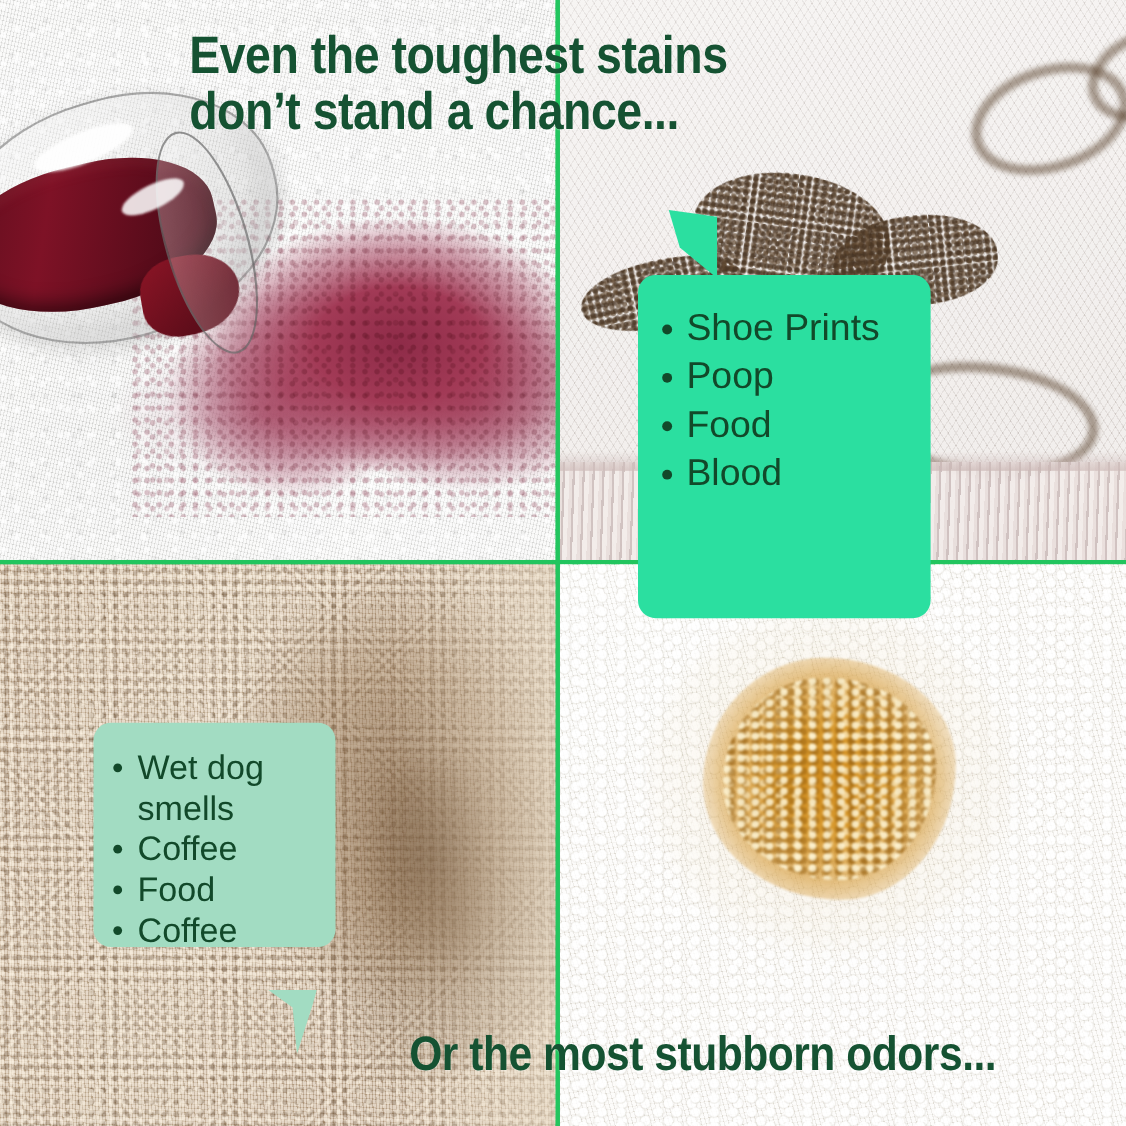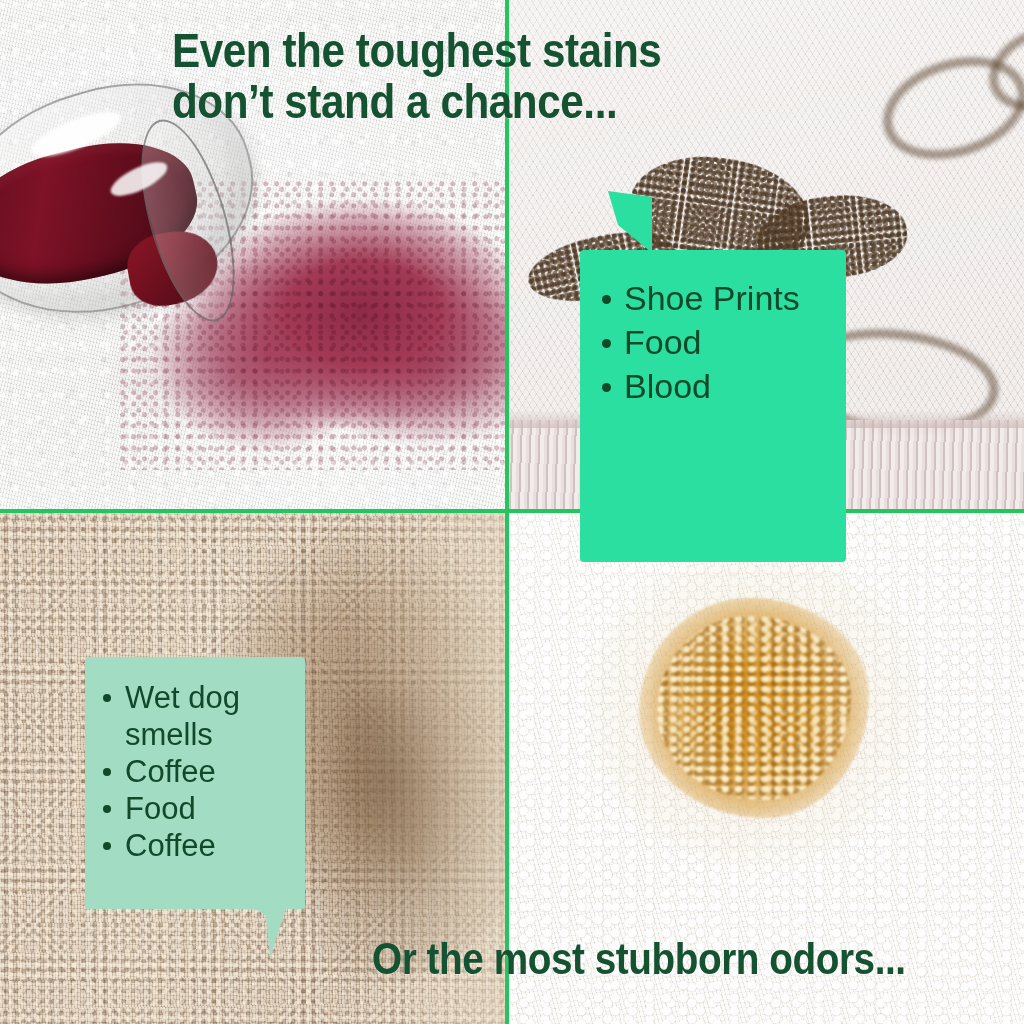--- a/index.html
+++ b/index.html
@@ -257,21 +257,21 @@
   }
   #headline-bottom {
     left: 372px;
     top: 936px;
     font-size: 44px;
   }
 
   
   .bubble {
     position: absolute;
-    border-radius: 4px;
+    border-radius: 16px;
     box-sizing: border-box;
   }
   .bubble-list {
     margin: 0;
     padding: 0;
     list-style: none;
     color: #12492A;
     font-family: "Liberation Sans", sans-serif;
     font-weight: normal;
   }
@@ -309,21 +309,21 @@
     top: 191px;
     width: 46px;
     height: 62px;
   }
 
   
   #bubble-odors {
     left: 85px;
     top: 657px;
     width: 220px;
-    height: 252px;
+    height: 204px;
     background: #A2DCC2;
     padding: 22px 14px 14px 14px;
   }
   #bubble-odors .bubble-list li {
     font-size: 31px;
     line-height: 37px;
   }
   #bubble-odors .bubble-list li::before {
     width: 8px; height: 8px; top: 15px;
   }
@@ -382,20 +382,21 @@
 
   <div class="headline" id="headline-top">Even the toughest stains
 don’t stand a chance...</div>
 
   <svg id="tail-stains" viewBox="0 0 46 62">
     <path d="M46 62 L46 6 L2 0 L12 34 Z" fill="#2BDFA0"></path>
   </svg>
   <div class="bubble" id="bubble-stains">
     <ul class="bubble-list">
       <li>Shoe Prints</li>
+      <li>Poop</li>
       <li>Food</li>
       <li>Blood</li>
     </ul>
   </div>
 
   <div class="bubble" id="bubble-odors">
     <ul class="bubble-list">
       <li>Wet dog smells</li>
       <li>Coffee</li>
       <li>Food</li>

